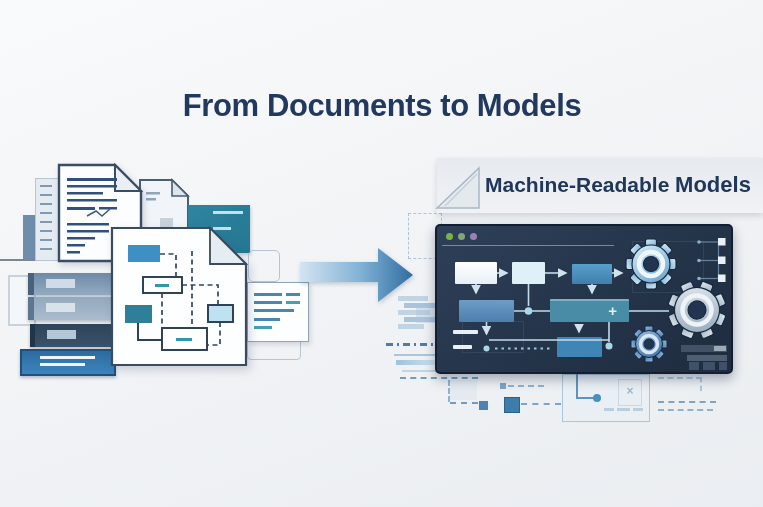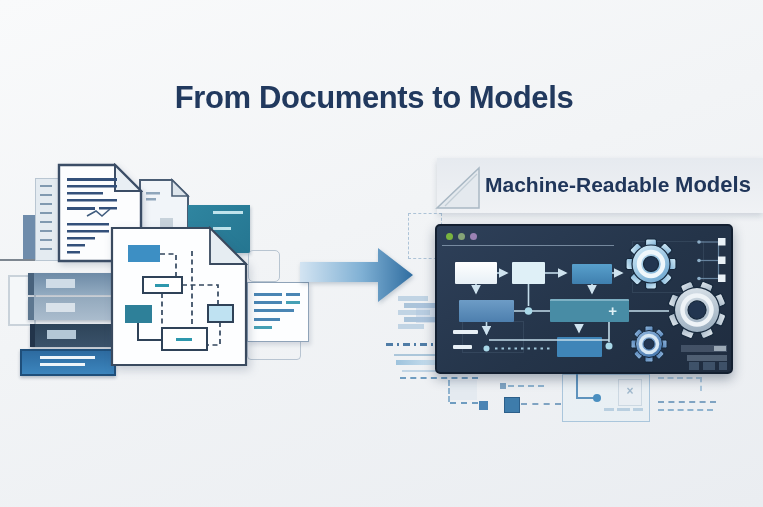--- a/index.html
+++ b/index.html
@@ -128,21 +128,21 @@
   </svg>
   <div class="abs ghost-doc">×</div>
   <div class="abs mini-dash" style="left:604px;top:408px;width:10px;"></div>
   <div class="abs mini-dash" style="left:617px;top:408px;width:13px;"></div>
   <div class="abs mini-dash" style="left:633px;top:408px;width:10px;"></div>
   <div class="abs hdash" style="left:658px;top:377px;width:44px;border-color:#aac6dc;"></div>
   <div class="abs vdash" style="left:700px;top:377px;height:14px;border-color:#aac6dc;"></div>
   <div class="abs hdash" style="left:658px;top:401px;width:58px;border-color:#7fa3c2;"></div>
   <div class="abs hdash" style="left:658px;top:409px;width:55px;border-color:#8fb3cf;"></div>
 
-  <h1 class="abs main-title" style="margin:4px;"><span class="w600">From Documents to</span><span class="w800">Models</span></h1>
+  <h1 class="abs main-title" style="margin:12px;"><span class="w600">From Documents to</span><span class="w800">Models</span></h1>
 
   <div class="abs shelf-line"></div>
   <div class="abs back-bar"></div>
   <div class="abs ruled-page">
     <div class="abs ruled-marks"></div>
   </div>
 
   <svg class="abs" style="left:138px;top:178px;" width="54" height="80">
     <path d="M2 2 H34 L50 18 V78 H2 Z" fill="#f1f5f9" stroke="#4a5d74" stroke-width="2"></path>
     <path d="M34 2 V18 H50 Z" fill="#dde5ec" stroke="#4a5d74" stroke-width="1.6"></path>

